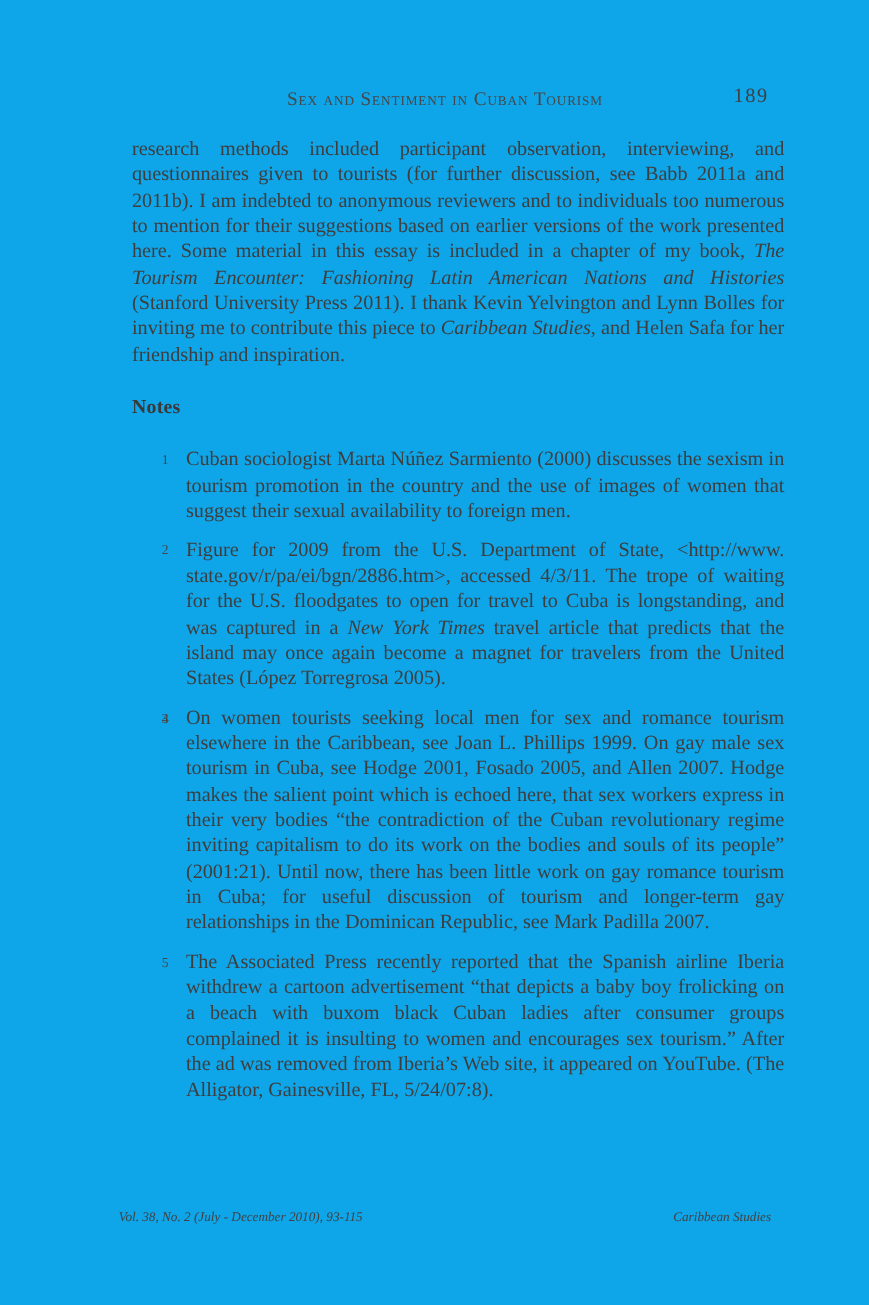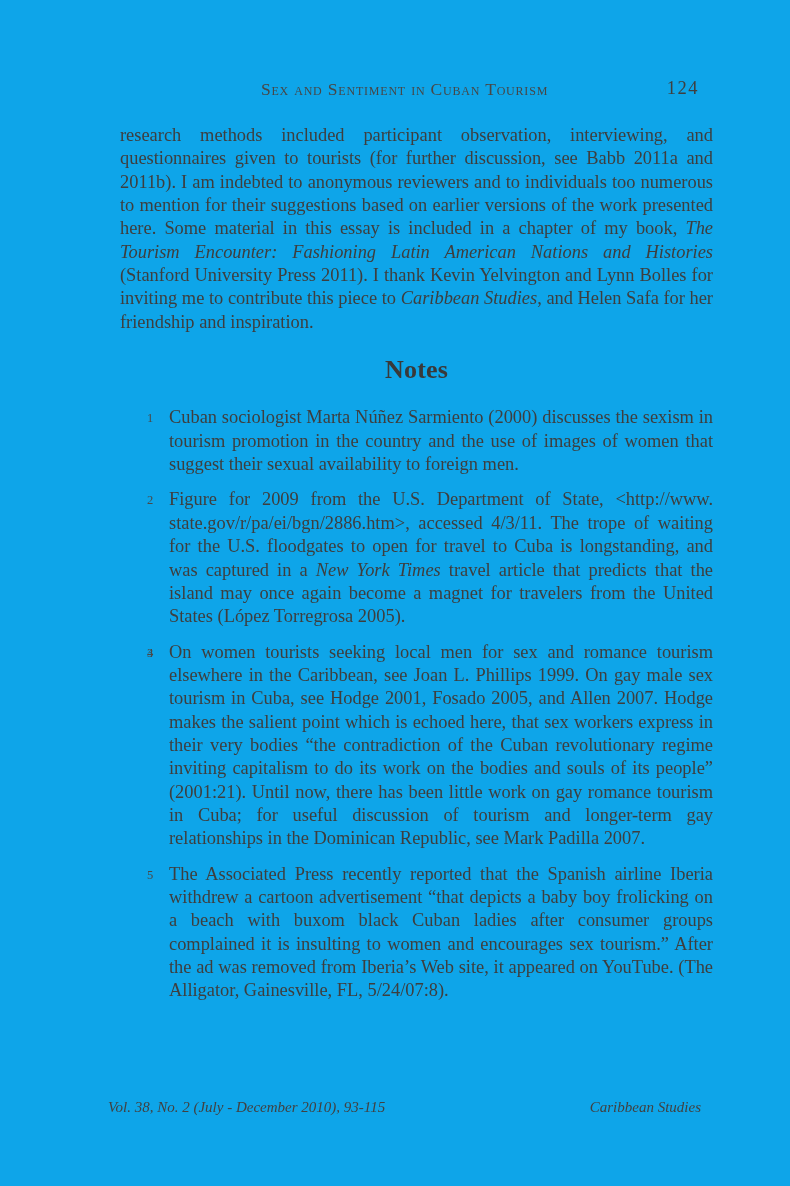--- a/index.html
+++ b/index.html
@@ -42,22 +42,21 @@
     position: absolute;
     top: 124px; left: 120px; width: 593px;
     font-size: 18.4px;
     line-height: 23.35px;
     text-align: justify;
     color: #3e3e3e;
   }
   .ack { margin: 0; }
   .notes-heading {
     margin: 24px 0 0 0;
-    text-align: center;
-    font-size: 26px;
+    font-size: 18px;
     font-weight: bold;
     color: #393939;
     letter-spacing: 0.2px;
   }
   .notes {
     list-style: none;
     margin: 25px 0 0 0;
     padding: 0;
   }
   .note {
@@ -71,32 +70,32 @@
     font-size: 12.5px;
     color: #494949;
   }
   
   .footer {
     position: absolute;
     top: 1099px; left: 108px; width: 593px;
     display: flex;
     justify-content: space-between;
     font-style: italic;
-    font-size: 15px;
+    font-size: 12px;
     color: #414141;
   }
 </style>
 </head>
 <body>
 
 <div class="page">
 
   <header class="running-head">
     <span class="running-title">Sex and Sentiment in Cuban Tourism</span>
-    <span class="page-number">124</span>
+    <span class="page-number">189</span>
   </header>
 
   <main class="main">
 
     <p class="ack"><span>research methods included participant observation, interviewing, and questionnaires given to tourists (for further discussion, see Babb 2011a and 2011b). I am indebted to anonymous reviewers and to individuals too numerous to mention for their suggestions based on earlier versions of the work presented here. Some material in this essay is included in a chapter of my book, </span><i>The Tourism Encounter: Fashioning Latin American Nations and Histories</i><span> (Stanford University Press 2011). I thank Kevin Yelvington and Lynn Bolles for inviting me to contribute this piece to </span><i>Caribbean Studies</i><span>, and Helen Safa for her friendship and inspiration.</span></p>
 
     <h2 class="notes-heading">Notes</h2>
 
     <ol class="notes">
       <li class="note">

